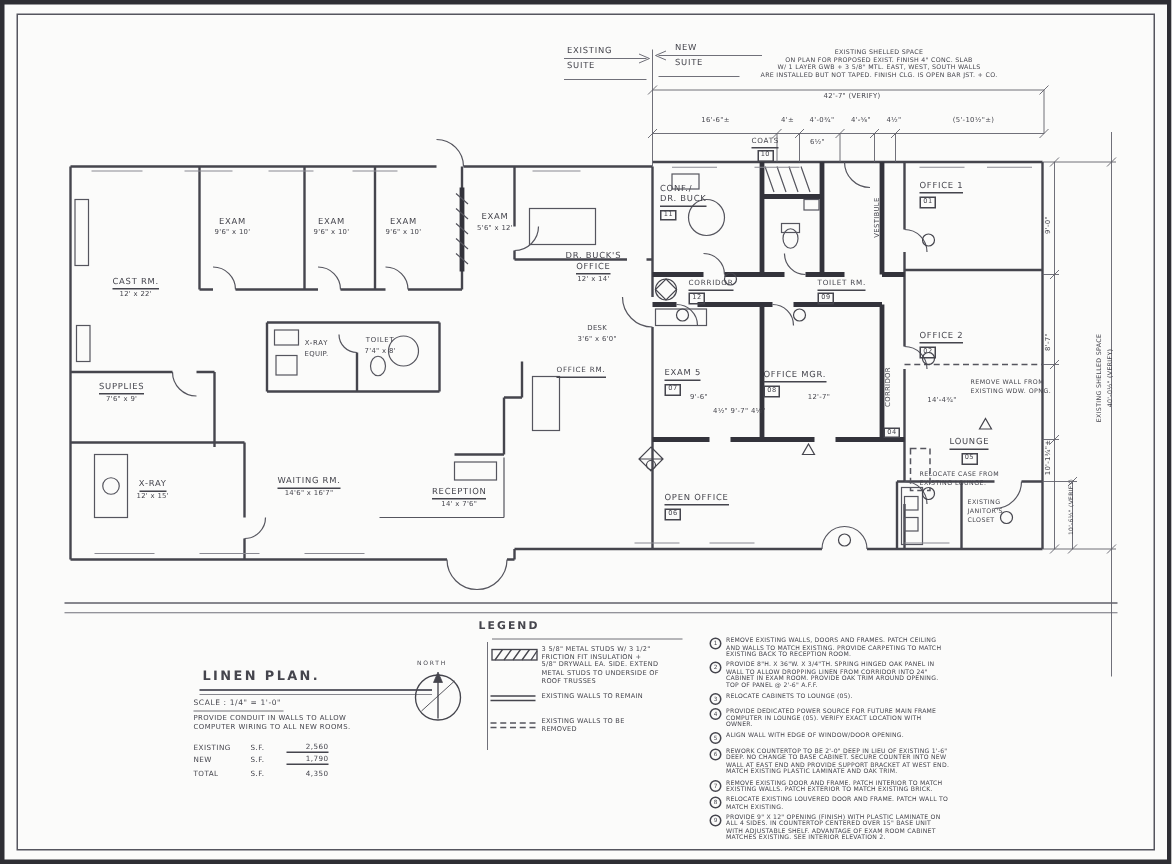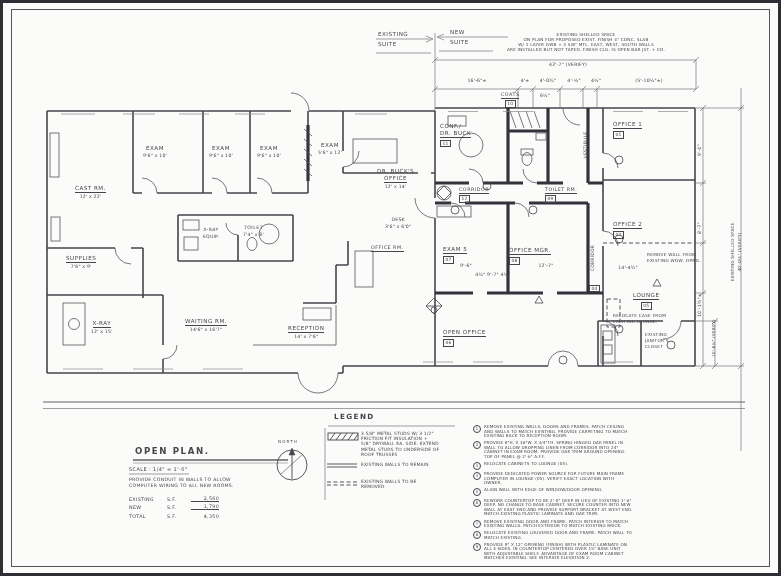--- a/index.html
+++ b/index.html
@@ -345,35 +345,35 @@
     <span class="rd">10'-1¾"±</span>
   </div>
   <div class="lbl rot" style="left:708px;top:360px;width:50px">
     <span class="rd" style="font-size:4px">10'-6½" (VERIFY)</span>
   </div>
   <div class="lbl rot" style="left:727px;top:334px;width:170px">
     <span class="rd" style="font-size:4.2px">EXISTING SHELLED SPACE</span>
     <span class="rd" style="font-size:4.2px">40'-0½" (VERIFY)</span>
   </div>
 
-  <div class="legend-title" style="left:331px;top:409px">LEGEND</div>
+  <div class="legend-title" style="left:316px;top:409px">LEGEND</div>
   <div class="legend-text" style="left:358px;top:428px">
     <div>3 5/8" METAL STUDS W/ 3 1/2"</div>
     <div>FRICTION FIT INSULATION +</div>
     <div>5/8" DRYWALL EA. SIDE. EXTEND</div>
     <div>METAL STUDS TO UNDERSIDE OF</div>
     <div>ROOF TRUSSES</div>
   </div>
   <div class="legend-text" style="left:358px;top:459px">EXISTING WALLS TO REMAIN</div>
   <div class="legend-text" style="left:358px;top:476px">
     <div>EXISTING WALLS TO BE</div>
     <div>REMOVED</div>
   </div>
 
-  <div class="tb-title">OPEN PLAN.</div>
+  <div class="tb-title">LINEN PLAN.</div>
   <div class="north-lbl">NORTH</div>
   <div class="tb-scale">SCALE : 1/4" = 1'-0"</div>
   <div class="tb-note">
     <div>PROVIDE CONDUIT IN WALLS TO ALLOW</div>
     <div>COMPUTER WIRING TO ALL NEW ROOMS.</div>
   </div>
   <div class="areas">
     <div class="arow">
       <span class="a-l">EXISTING</span>
       <span class="a-u">S.F.</span>

